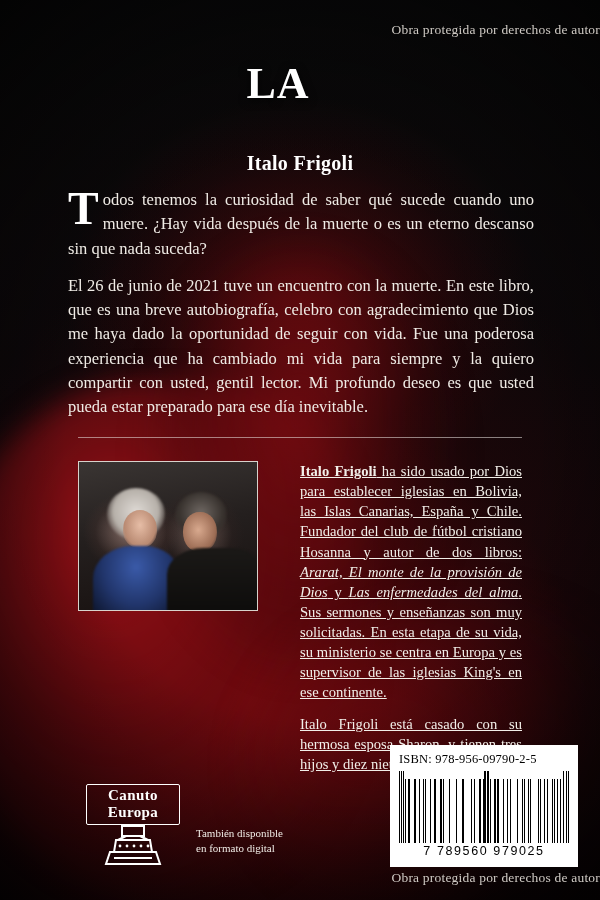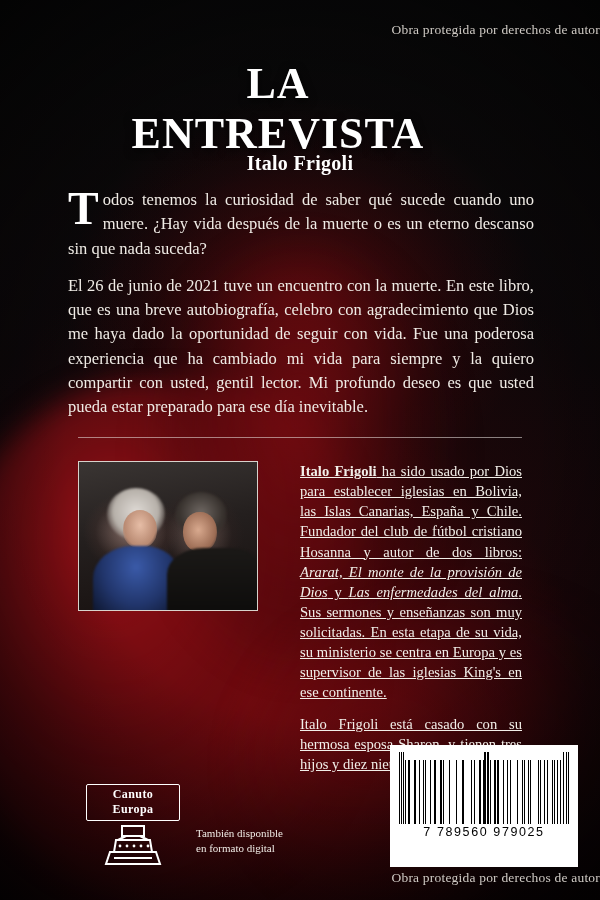--- a/index.html
+++ b/index.html
@@ -169,21 +169,21 @@
   .bio i { font-style: italic; }
 
   .logo {
     position: absolute; left: 86px; top: 782px;
     width: 94px; height: 92px;
     color: #ffffff;
   }
   .logo .lbl {
     position: absolute; left: 0; top: 2px; width: 94px;
     text-align: center;
-    font-size: 12px;
+    font-size: 15px;
     font-weight: bold;
     letter-spacing: 0.4px;
     border: 1.5px solid #ffffff;
     padding: 2px 0 3px;
     border-radius: 2px;
   }
   .logo svg { position: absolute; left: 8px; top: 28px; }
 
   .digital {
     position: absolute; left: 196px; top: 826px; width: 190px;
@@ -231,21 +231,20 @@
   <div class="drape d2"></div>
   <div class="drape d3"></div>
   <div class="drape vign"></div>
 
   <div class="content">
 
     <div class="watermark-top">Obra protegida por derechos de autor</div>
 
     <div class="title">
       <span class="l1">LA</span>
-      <span class="l2">ENTREVISTA</span>
     </div>
 
     <div class="author">Italo Frigoli</div>
 
     <div class="body-copy">
       <p><span class="dropcap">T</span><span>odos tenemos la curiosidad de saber qué sucede cuando uno muere. ¿Hay vida después de la muerte o es un eterno descanso sin que nada suceda?</span></p>
       <p>El 26 de junio de 2021 tuve un encuentro con la muerte. En este libro, que es una breve autobiografía, celebro con agradecimiento que Dios me haya dado la oportunidad de seguir con vida. Fue una poderosa experiencia que ha cambiado mi vida para siempre y la quiero compartir con usted, gentil lector. Mi profundo deseo es que usted pueda estar preparado para ese día inevitable.</p>
     </div>
 
     <div class="rule"></div>
@@ -288,20 +287,21 @@
         </g>
       </svg>
     </div>
 
     <div class="digital">
       <span>También disponible</span><br>
       <span>en formato digital</span>
     </div>
 
     <div class="isbn-box">
+      <div class="isbn-text">ISBN: 978-956-09790-2-5</div>
       <div class="barcode" id="barcode">
           <div class="bar" style="width: 1px; height: 72px; margin-right: 2px;"></div>
           <div class="bar" style="width: 1px; height: 72px; margin-right: 1px;"></div>
           <div class="bar" style="width: 1px; height: 72px; margin-right: 2px;"></div>
           <div class="bar" style="width: 1px; height: 64px; margin-right: 2px;"></div>
           <div class="bar" style="width: 1px; height: 64px; margin-right: 1px;"></div>
           <div class="bar" style="width: 2px; height: 64px; margin-right: 2px;"></div>
           <div class="bar" style="width: 2px; height: 64px; margin-right: 1px; background: transparent;"></div>
           <div class="bar" style="width: 1px; height: 64px; margin-right: 1px;"></div>
           <div class="bar" style="width: 1px; height: 64px; margin-right: 1px;"></div>

